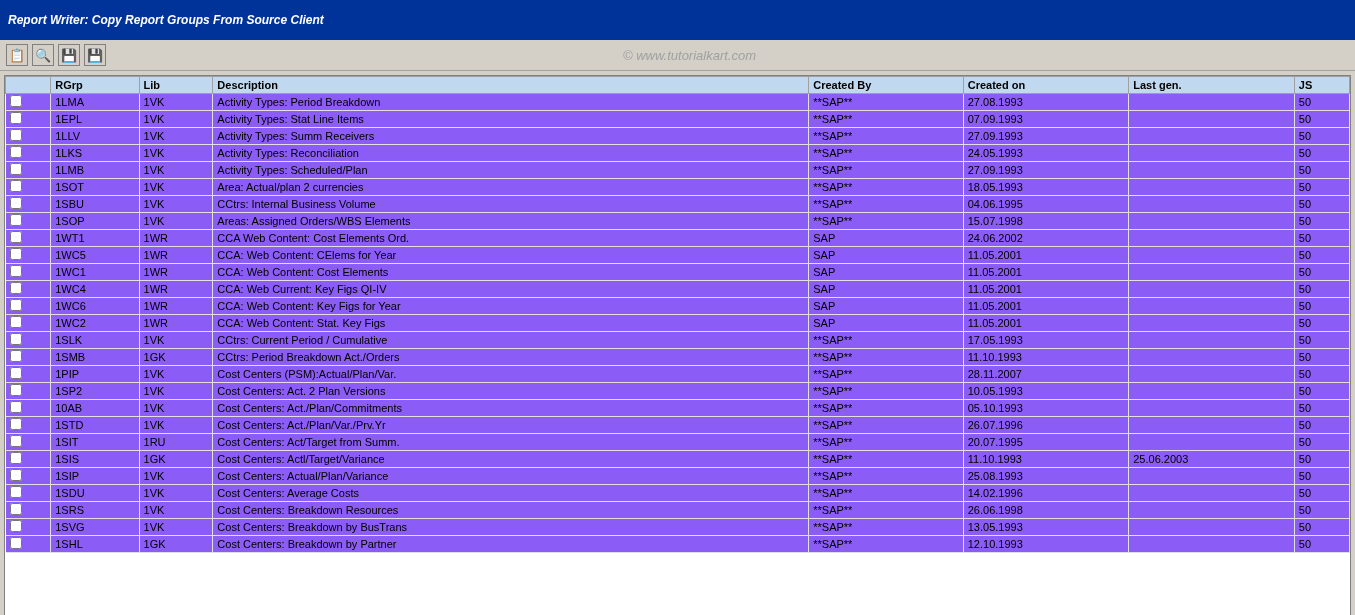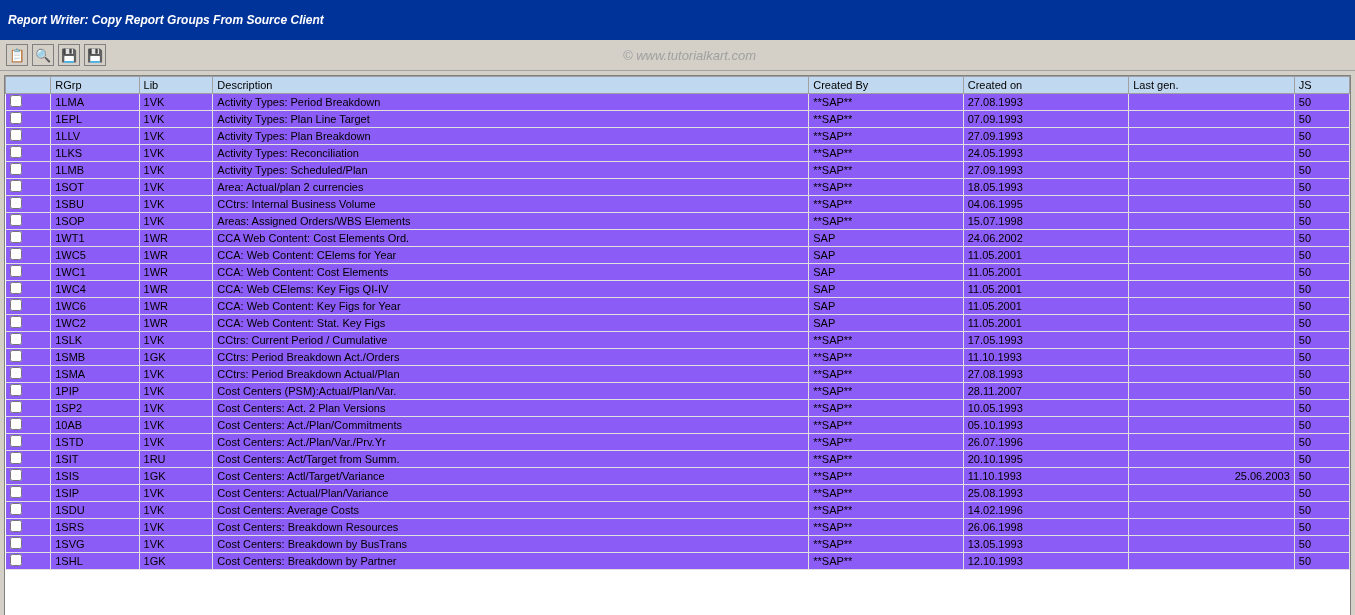--- a/index.html
+++ b/index.html
@@ -74,42 +74,42 @@
     }
 
     .data-table thead tr {
       background: #c0d8f0;
     }
 
     .data-table thead th {
       border: 1px solid #a0a0a0;
       padding: 2px 4px;
       text-align: left;
-      font-weight: normal;
+      font-weight: bold;
       white-space: nowrap;
     }
 
     .data-table tbody tr {
       background: #8b5cf6;
     }
 
     .data-table tbody td {
       border-bottom: 1px solid #e0e0e0;
       border-right: 1px solid #e0e0e0;
       padding: 1px 4px;
       white-space: nowrap;
     }
 
     .col-checkbox { width: 18px; }
     .col-rgrp { width: 40px; }
     .col-lib { width: 30px; }
     .col-desc { width: 270px; }
     .col-created-by { width: 70px; }
     .col-created-on { width: 75px; }
-    .col-last-gen { width: 75px; text-align: right; }
+    .col-last-gen { width: 75px; }
     .col-js { width: 25px; }
 
     .table-container {
       overflow-y: auto;
       overflow-x: auto;
       height: 100%;
     }
 
     
     .table-container::-webkit-scrollbar {
@@ -167,31 +167,31 @@
             <td class="col-desc">Activity Types: Period Breakdown</td>
             <td class="col-created-by">**SAP**</td>
             <td class="col-created-on">27.08.1993</td>
             <td class="col-last-gen"></td>
             <td class="col-js">50</td>
           </tr>
           <tr>
             <td class="col-checkbox"><input type="checkbox" style=""></td>
             <td class="col-rgrp">1EPL</td>
             <td class="col-lib">1VK</td>
-            <td class="col-desc">Activity Types: Plan Line Target</td>
+            <td class="col-desc">Activity Types: Stat Line Items</td>
             <td class="col-created-by">**SAP**</td>
             <td class="col-created-on">07.09.1993</td>
             <td class="col-last-gen"></td>
             <td class="col-js">50</td>
           </tr>
           <tr>
             <td class="col-checkbox"><input type="checkbox" style=""></td>
             <td class="col-rgrp">1LLV</td>
             <td class="col-lib">1VK</td>
-            <td class="col-desc">Activity Types: Plan Breakdown</td>
+            <td class="col-desc">Activity Types: Summ Receivers</td>
             <td class="col-created-by">**SAP**</td>
             <td class="col-created-on">27.09.1993</td>
             <td class="col-last-gen"></td>
             <td class="col-js">50</td>
           </tr>
           <tr>
             <td class="col-checkbox"><input type="checkbox" style=""></td>
             <td class="col-rgrp">1LKS</td>
             <td class="col-lib">1VK</td>
             <td class="col-desc">Activity Types: Reconciliation</td>
@@ -267,21 +267,21 @@
             <td class="col-desc">CCA: Web Content: Cost Elements</td>
             <td class="col-created-by">SAP</td>
             <td class="col-created-on">11.05.2001</td>
             <td class="col-last-gen"></td>
             <td class="col-js">50</td>
           </tr>
           <tr>
             <td class="col-checkbox"><input type="checkbox" style=""></td>
             <td class="col-rgrp">1WC4</td>
             <td class="col-lib">1WR</td>
-            <td class="col-desc">CCA: Web CElems: Key Figs QI-IV</td>
+            <td class="col-desc">CCA: Web Current: Key Figs QI-IV</td>
             <td class="col-created-by">SAP</td>
             <td class="col-created-on">11.05.2001</td>
             <td class="col-last-gen"></td>
             <td class="col-js">50</td>
           </tr>
           <tr>
             <td class="col-checkbox"><input type="checkbox" style=""></td>
             <td class="col-rgrp">1WC6</td>
             <td class="col-lib">1WR</td>
             <td class="col-desc">CCA: Web Content: Key Figs for Year</td>
@@ -315,30 +315,20 @@
             <td class="col-rgrp">1SMB</td>
             <td class="col-lib">1GK</td>
             <td class="col-desc">CCtrs: Period Breakdown Act./Orders</td>
             <td class="col-created-by">**SAP**</td>
             <td class="col-created-on">11.10.1993</td>
             <td class="col-last-gen"></td>
             <td class="col-js">50</td>
           </tr>
           <tr>
             <td class="col-checkbox"><input type="checkbox" style=""></td>
-            <td class="col-rgrp">1SMA</td>
-            <td class="col-lib">1VK</td>
-            <td class="col-desc">CCtrs: Period Breakdown Actual/Plan</td>
-            <td class="col-created-by">**SAP**</td>
-            <td class="col-created-on">27.08.1993</td>
-            <td class="col-last-gen"></td>
-            <td class="col-js">50</td>
-          </tr>
-          <tr>
-            <td class="col-checkbox"><input type="checkbox" style=""></td>
             <td class="col-rgrp">1PIP</td>
             <td class="col-lib">1VK</td>
             <td class="col-desc">Cost Centers (PSM):Actual/Plan/Var.</td>
             <td class="col-created-by">**SAP**</td>
             <td class="col-created-on">28.11.2007</td>
             <td class="col-last-gen"></td>
             <td class="col-js">50</td>
           </tr>
           <tr>
             <td class="col-checkbox"><input type="checkbox" style=""></td>
@@ -369,21 +359,21 @@
             <td class="col-created-on">26.07.1996</td>
             <td class="col-last-gen"></td>
             <td class="col-js">50</td>
           </tr>
           <tr>
             <td class="col-checkbox"><input type="checkbox" style=""></td>
             <td class="col-rgrp">1SIT</td>
             <td class="col-lib">1RU</td>
             <td class="col-desc">Cost Centers: Act/Target from Summ.</td>
             <td class="col-created-by">**SAP**</td>
-            <td class="col-created-on">20.10.1995</td>
+            <td class="col-created-on">20.07.1995</td>
             <td class="col-last-gen"></td>
             <td class="col-js">50</td>
           </tr>
           <tr>
             <td class="col-checkbox"><input type="checkbox" style=""></td>
             <td class="col-rgrp">1SIS</td>
             <td class="col-lib">1GK</td>
             <td class="col-desc">Cost Centers: Actl/Target/Variance</td>
             <td class="col-created-by">**SAP**</td>
             <td class="col-created-on">11.10.1993</td>

